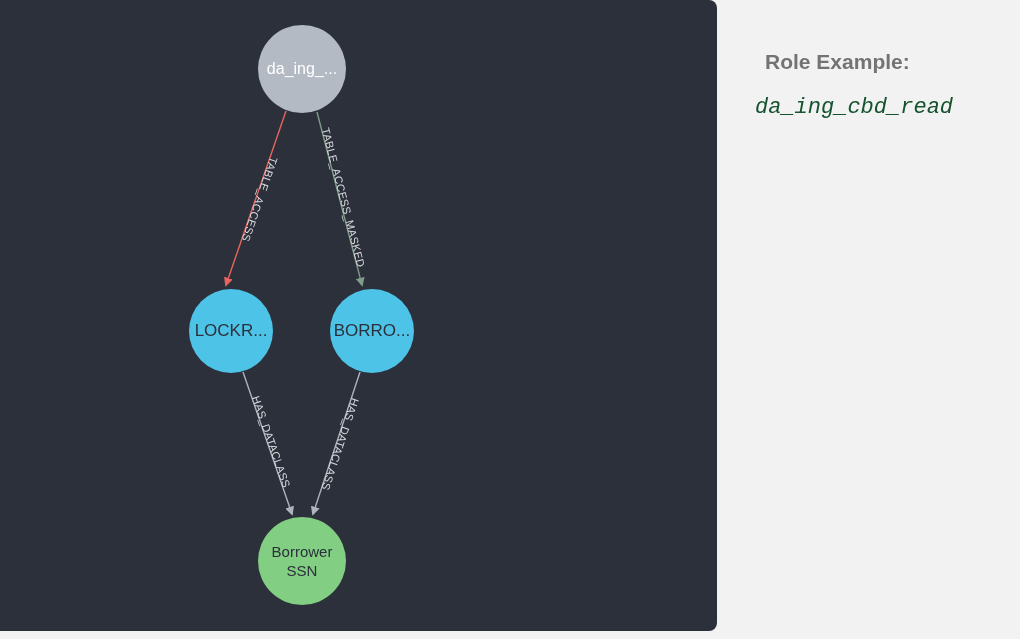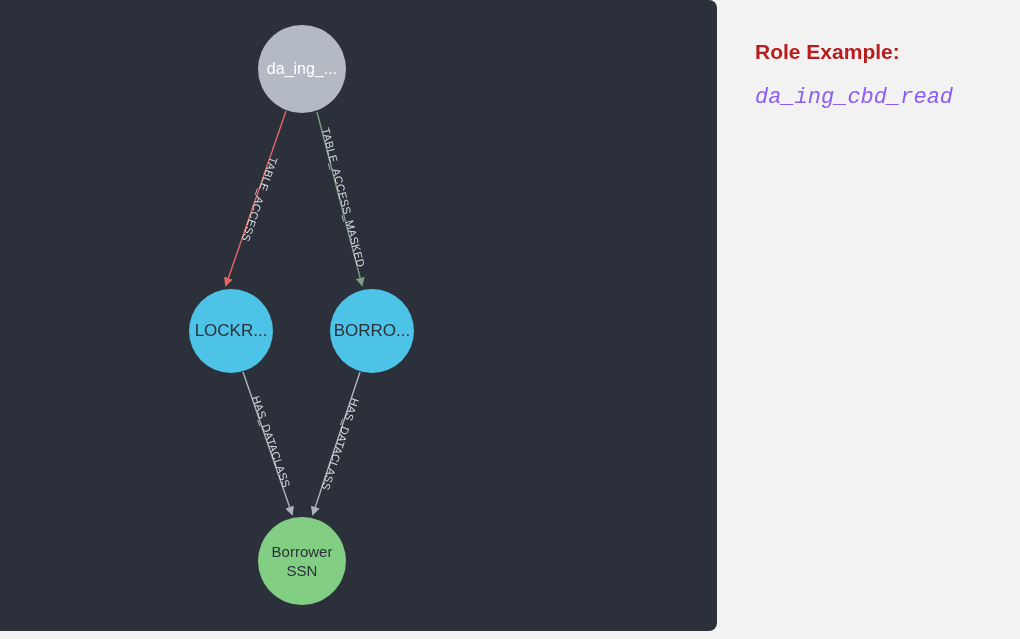--- a/index.html
+++ b/index.html
@@ -74,30 +74,30 @@
   #panel-heading {
     position: absolute;
     left: 38px;
     top: 38px;
     width: 260px;
   }
   #panel-title {
     font-family: "Liberation Sans", sans-serif;
     font-size: 21px;
     font-weight: bold;
-    color: #b91c1c;
+    color: #737373;
     line-height: 1.3;
-    margin: 0;
+    margin: 10px;
     white-space: nowrap;
   }
   #panel-subtitle {
     font-family: "Liberation Mono", monospace;
     font-style: italic;
     font-size: 22px;
-    color: #8b5cf6;
+    color: #14532d;
     line-height: 1.35;
     margin: 18px 0 0 0;
     white-space: nowrap;
   }
 </style>
 </head>
 <body>
 
 <div id="graph-canvas">
   <svg id="graph-svg" viewBox="0 0 717 631">

